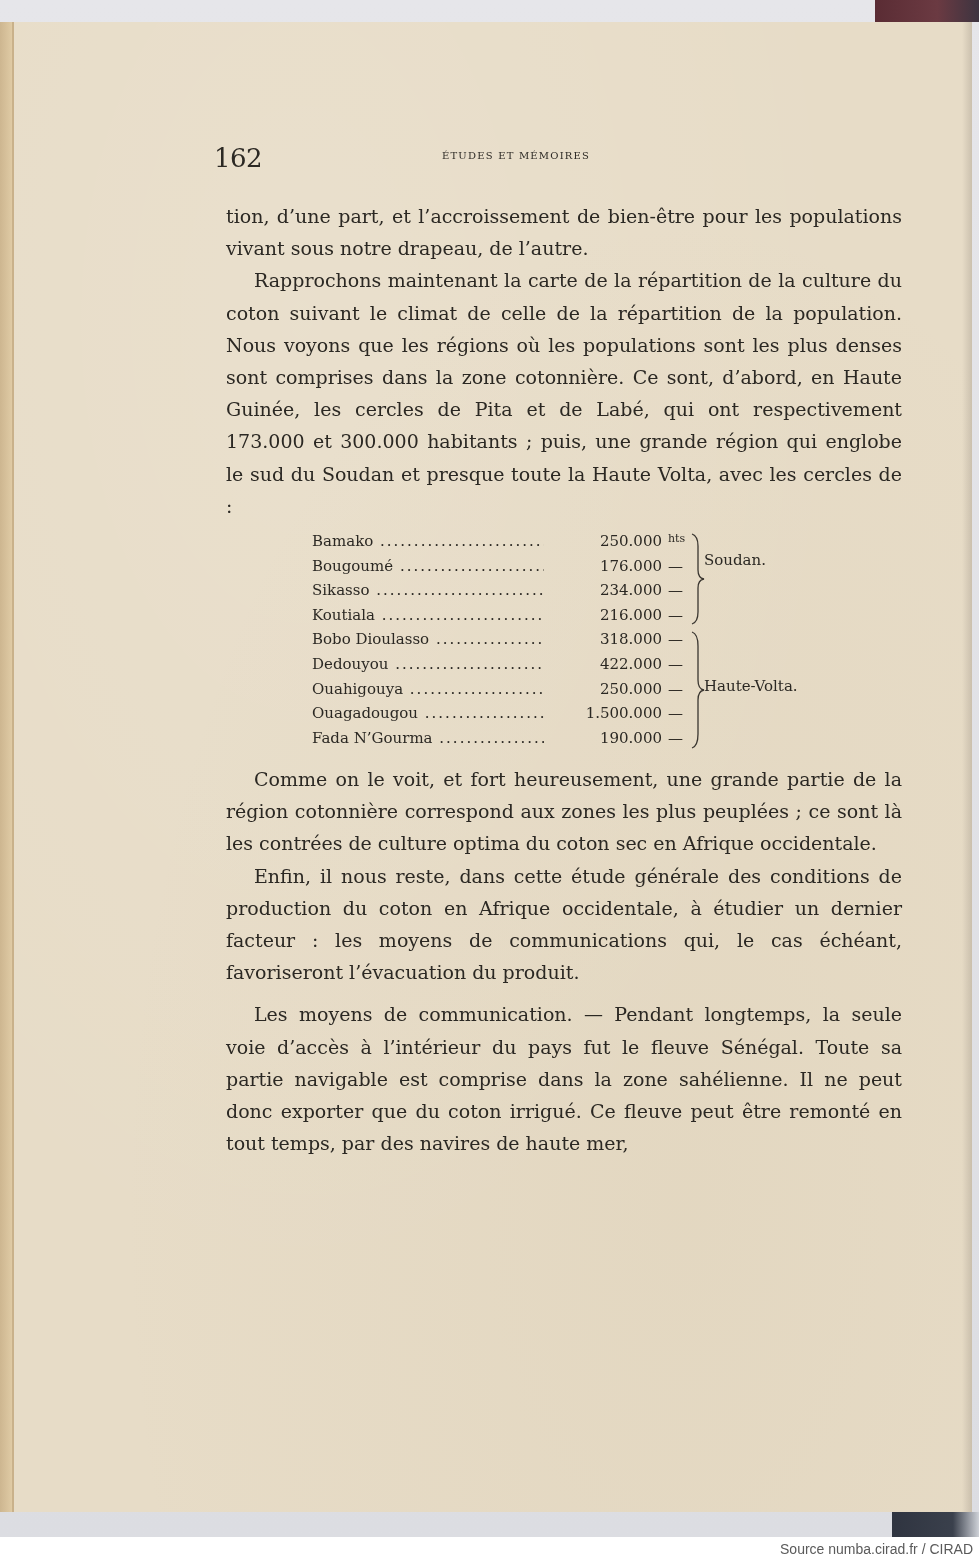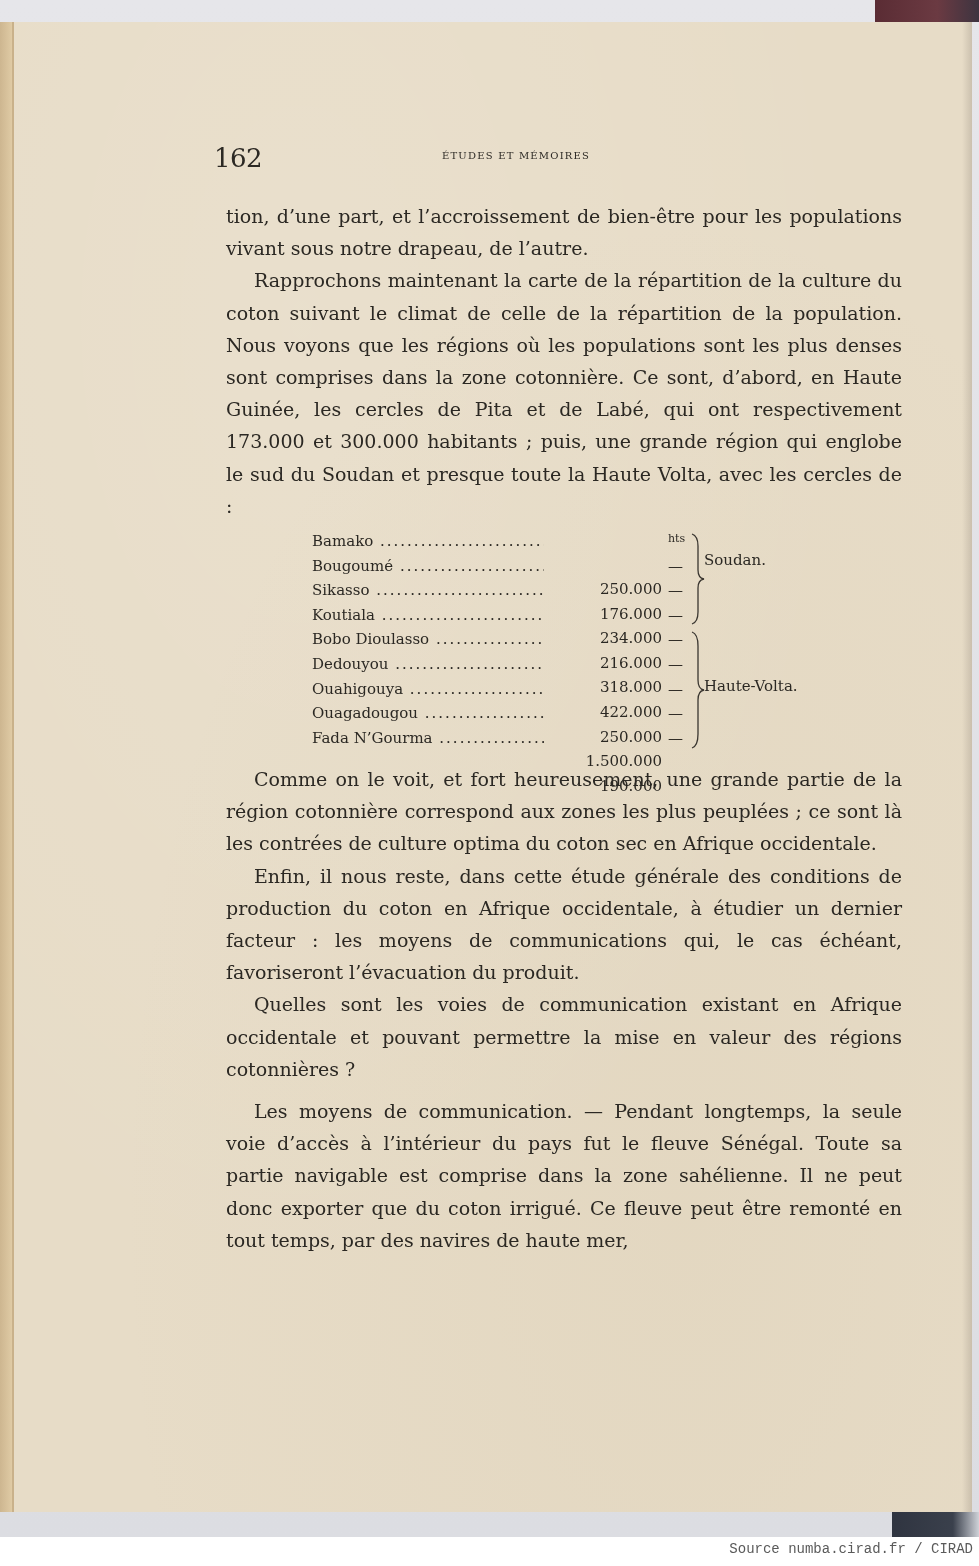--- a/index.html
+++ b/index.html
@@ -57,32 +57,32 @@
   .text p.indent { text-indent: 28px; }
   .table-block {
     position: absolute; left: 312px; top: 529px; width: 560px;
     font-size: 15px; color: #2b2823;
   }
   .row {
     position: relative; height: 24.6px; line-height: 24.6px;
   }
   .row .name { position: absolute; left: 0; width: 232px; white-space: nowrap; overflow: hidden; }
   .row .name::after { content: " ........................................"; letter-spacing: 2px; }
-  .row .value { position: absolute; left: 232px; width: 118px; text-align: right; margin-top: 48px; }
+  .row .value { position: absolute; left: 232px; width: 118px; text-align: right; }
   .row .unit { position: absolute; left: 356px; }
   .brace {
     position: absolute; left: 378px; width: 16px;
   }
   .brace svg { display: block; }
   .region-label {
     position: absolute; left: 392px; font-size: 15px; white-space: nowrap;
   }
   .source {
     position: absolute; right: 6px; top: 1541px;
-    font-family: Liberation Mono, monospace;
+    font-family: Liberation Sans, sans-serif;
     font-size: 14px; color: #5a5a5a;
   }
   .italic { }
 </style>
 </head>
 <body>
 
 <div class="scan-bg"></div>
 <div class="top-dark"></div>
 <div class="bottom-dark"></div>
@@ -160,19 +160,18 @@
     <svg width="16" height="120" viewBox="0 0 16 120">
       <path d="M2 2 Q8 4 8 16 L8 50 Q8 59 14 60 Q8 61 8 70 L8 104 Q8 116 2 118" fill="none" stroke="#3a3630" stroke-width="1.3"></path>
     </svg>
   </div>
   <span class="region-label" style="top:148px;">Haute-Volta.</span>
 </div>
 
 <div class="text" style="top:763px;">
   <p class="indent">Comme on le voit, et fort heureusement, une grande partie de la région cotonnière correspond aux zones les plus peuplées ; ce sont là les contrées de culture optima du coton sec en Afrique occidentale.</p>
   <p class="indent">Enfin, il nous reste, dans cette étude générale des conditions de production du coton en Afrique occidentale, à étudier un dernier facteur : les moyens de communications qui, le cas échéant, favoriseront l’évacuation du produit.</p>
-  <p class="indent">Quelles sont les voies de communication existant en Afrique occidentale et pouvant permettre la mise en valeur des régions cotonnières ?</p>
   <p class="indent" style="margin-top:10px;">
     <span class="italic">Les moyens de communication.</span><span> — Pendant longtemps, la seule voie d’accès à l’intérieur du pays fut le fleuve Sénégal. Toute sa partie navigable est comprise dans la zone sahélienne. Il ne peut donc exporter que du coton irrigué. Ce fleuve peut être remonté en tout temps, par des navires de haute mer,</span>
   </p>
 </div>
 
 <div class="source">Source numba.cirad.fr / CIRAD</div>
 
 </body></html>

